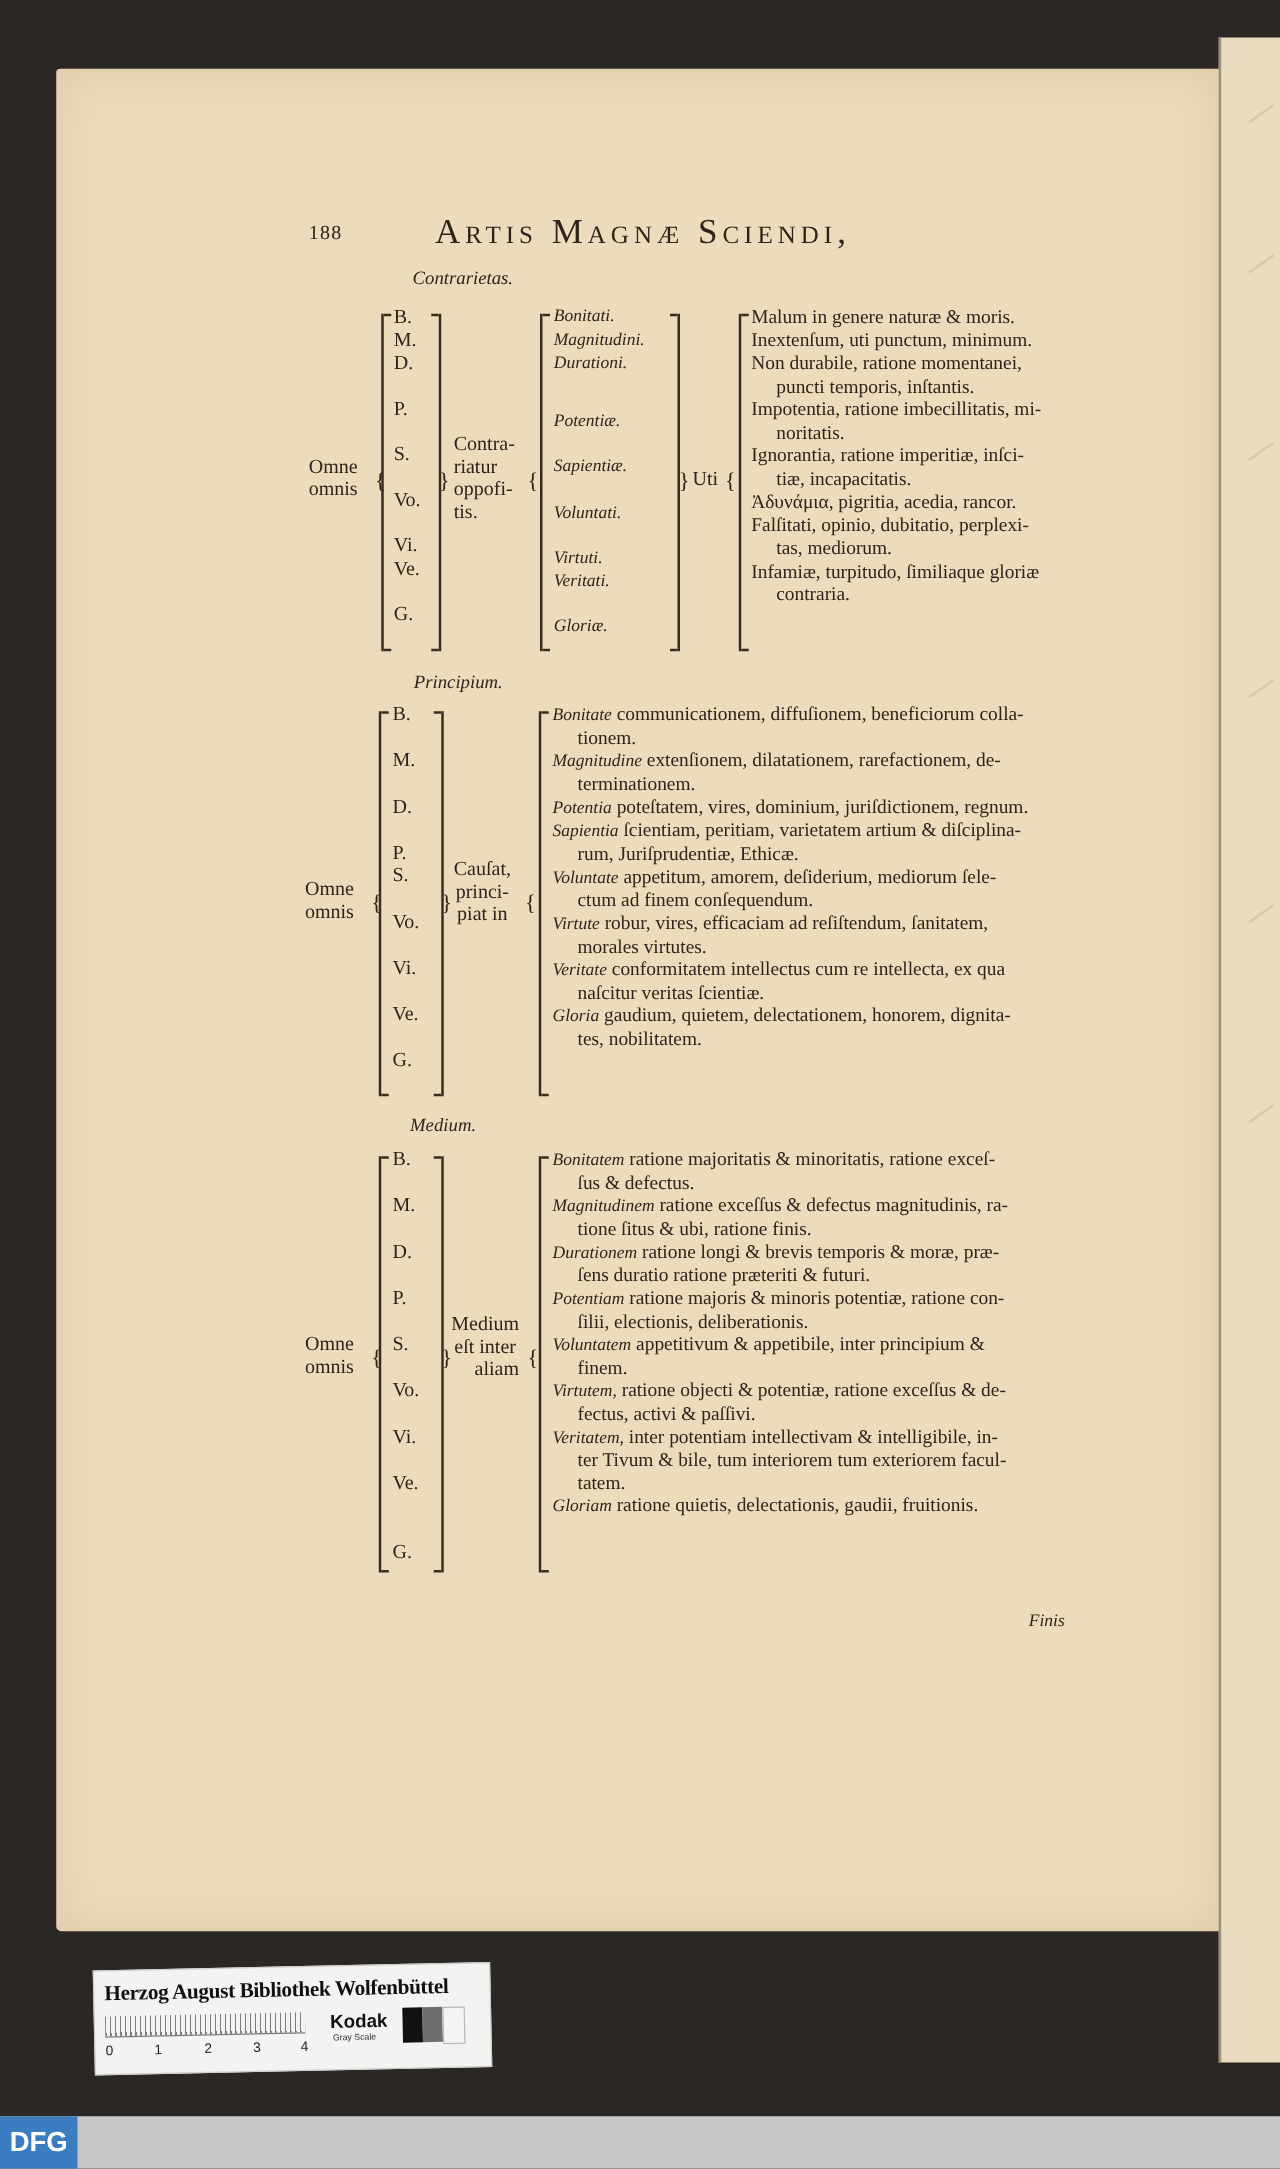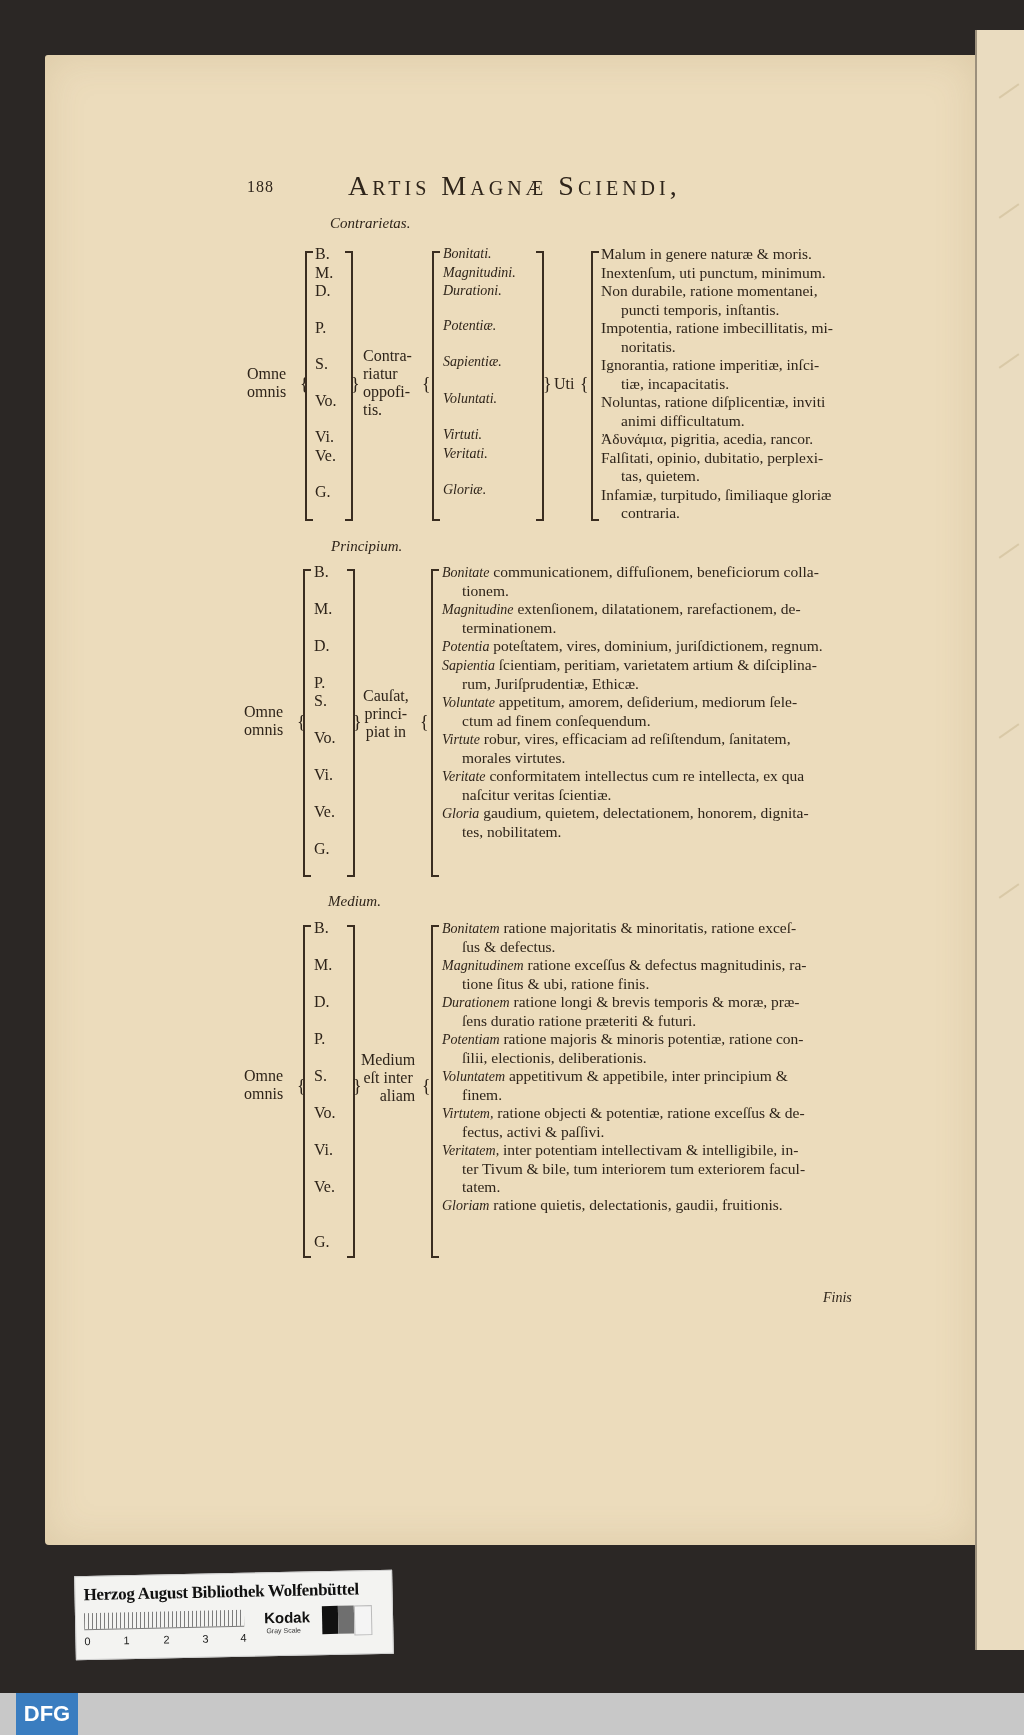--- a/index.html
+++ b/index.html
@@ -28,21 +28,21 @@
   .card{position:absolute;left:75px;top:1573px;width:316px;height:82px;background:#f3f3f1;border:1px solid #cfcfcf;transform:rotate(-1.2deg);}
   .card .cardtitle{position:absolute;left:8px;top:8px;font-size:17px;font-weight:bold;letter-spacing:-0.3px;color:#111;}
   .ruler{position:absolute;left:8px;top:36px;width:160px;height:16px;border-bottom:1px solid #555;
     background:repeating-linear-gradient(90deg,#555 0 1px,transparent 1px 4px);opacity:.75;}
   .ticks{position:absolute;left:8px;top:58px;width:170px;font-family:"Liberation Sans",sans-serif;font-size:11px;color:#222;}
   .ticks span{position:absolute;}
   .kodak{position:absolute;left:188px;top:36px;font-family:"Liberation Sans",sans-serif;font-weight:bold;font-size:15px;color:#111;}
   .gray{position:absolute;left:190px;top:54px;font-family:"Liberation Sans",sans-serif;font-size:7px;color:#333;}
   .swatch{position:absolute;top:34px;width:16px;height:28px;}
   .footer{position:absolute;left:0;top:1693px;width:1024px;height:42px;background:#c8c8c8;}
-  .dfg{position:absolute;left:0;top:0;width:62px;height:42px;background:#3a7dc0;color:#fff;font-family:"Liberation Sans",sans-serif;font-weight:bold;font-size:22px;line-height:42px;text-align:center;margin-left:16px;}
+  .dfg{position:absolute;left:0;top:0;width:62px;height:42px;background:#3a7dc0;color:#fff;font-family:"Liberation Sans",sans-serif;font-weight:bold;font-size:22px;line-height:42px;text-align:center;}
   .copyright{position:absolute;left:115px;top:8px;font-family:"Liberation Sans",sans-serif;font-size:22px;color:#111;letter-spacing:-0.2px;}
 </style>
 </head>
 <body>
 
 <div class="backdrop"></div>
 <div class="right-page">
   <div class="ghost" style="top:60px"></div>
     <div class="ghost" style="top:180px"></div>
   <div class="ghost" style="top:330px"></div>
@@ -82,21 +82,21 @@
     <div>riatur</div>
     <div>oppofi-</div>
     <div>tis.</div>
   </div>
   <div class="brace" style="left:377px;top:320px">{</div>
   <div class="bracket" style="left:387px;top:196px;height:270px"></div>
   <div class="abs ital" style="left:398px;top:190px;line-height:18.5px">
     <div>Bonitati.</div>
     <div>Magnitudini.</div>
     <div>Durationi.</div>
-    <div style="margin-top:16px">Potentiæ.</div>
+    <div style="margin-top:28px">Potentiæ.</div>
     <div style="margin-top:18px">Sapientiæ.</div>
     <div style="margin-top:18px">Voluntati.</div>
     <div style="margin-top:18px">Virtuti.</div>
     <div>Veritati.</div>
     <div style="margin-top:18px">Gloriæ.</div>
   </div>
   <div class="bracket r" style="left:491px;top:196px;width:6px;height:270px"></div>
   <div class="brace" style="left:498px;top:320px">}</div>
   <div class="abs lbl" style="left:509px;top:320px">Uti</div>
   <div class="brace" style="left:535px;top:320px">{</div>
@@ -114,29 +114,25 @@
       </div>
     <div>
         <div>Impotentia, ratione imbecillitatis, mi-</div>
         <div class="indent">noritatis.</div>
       </div>
     <div>
         <div>Ignorantia, ratione imperitiæ, inſci-</div>
         <div class="indent">tiæ, incapacitatis.</div>
       </div>
     <div>
-        <div>Noluntas, ratione diſplicentiæ, inviti</div>
-        <div class="indent">animi difficultatum.</div>
-      </div>
-    <div>
         <div>Ἀδυνάμια, pigritia, acedia, rancor.</div>
       </div>
     <div>
         <div>Falſitati, opinio, dubitatio, perplexi-</div>
-        <div class="indent">tas, quietem.</div>
+        <div class="indent">tas, mediorum.</div>
       </div>
     <div>
         <div>Infamiæ, turpitudo, ſimiliaque gloriæ</div>
         <div class="indent">contraria.</div>
       </div>
   </div>
 
   <div class="abs caption" style="left:286px;top:483px">Principium.</div>
 
   <div class="abs lbl" style="left:199px;top:648px;text-align:center">

